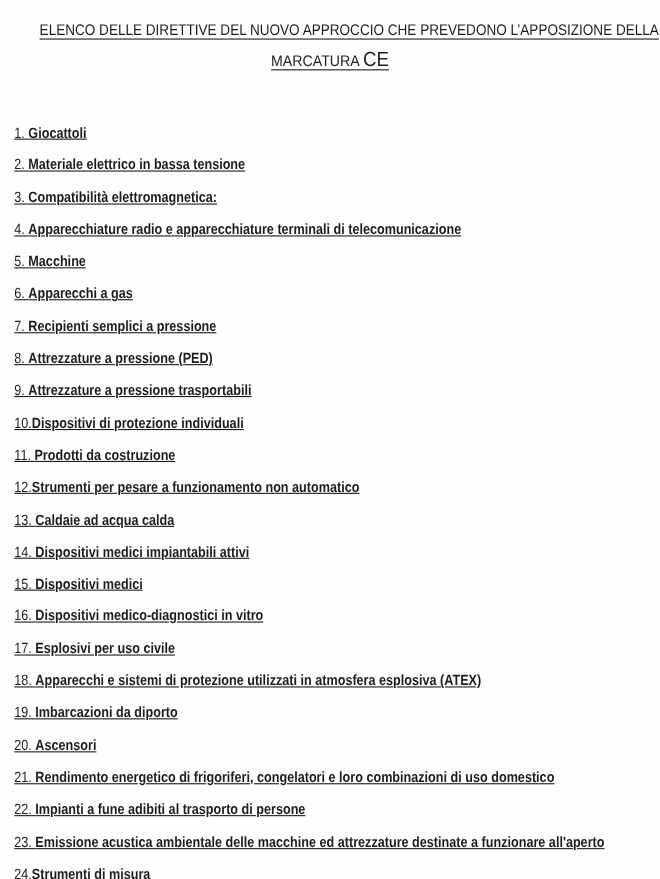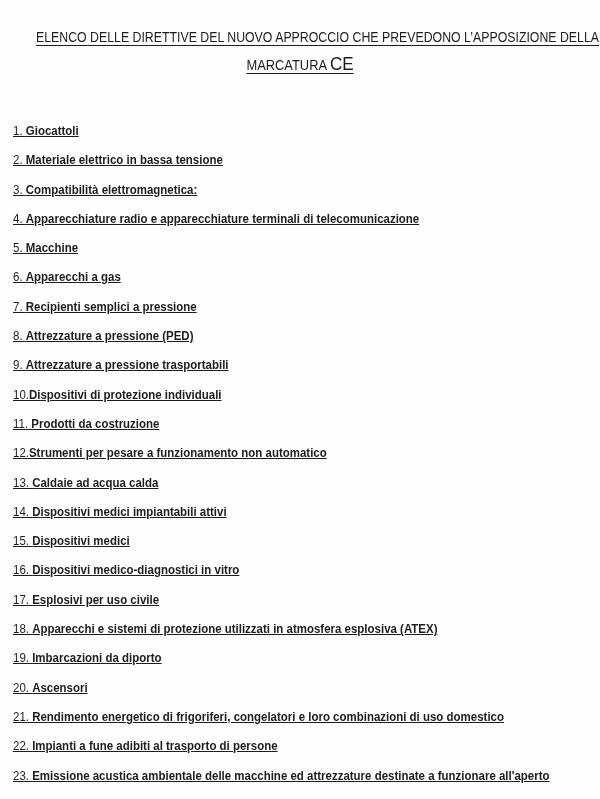--- a/index.html
+++ b/index.html
@@ -12,21 +12,21 @@
     background: #fefefe;
     color: #1d1d1d;
     font-family: "Liberation Sans", sans-serif;
     overflow: hidden;
   }
   .doc {
     width: 600px;
     height: 799px;
   }
   .title {
-    padding-top: 24px;
+    padding-top: 14px;
     text-align: center;
   }
   .title-line1 {
     font-size: 14px;
     line-height: 26px;
     font-weight: 500;
     text-decoration: underline;
     text-underline-offset: 3px;
     text-decoration-thickness: 1.4px;
     white-space: nowrap;

